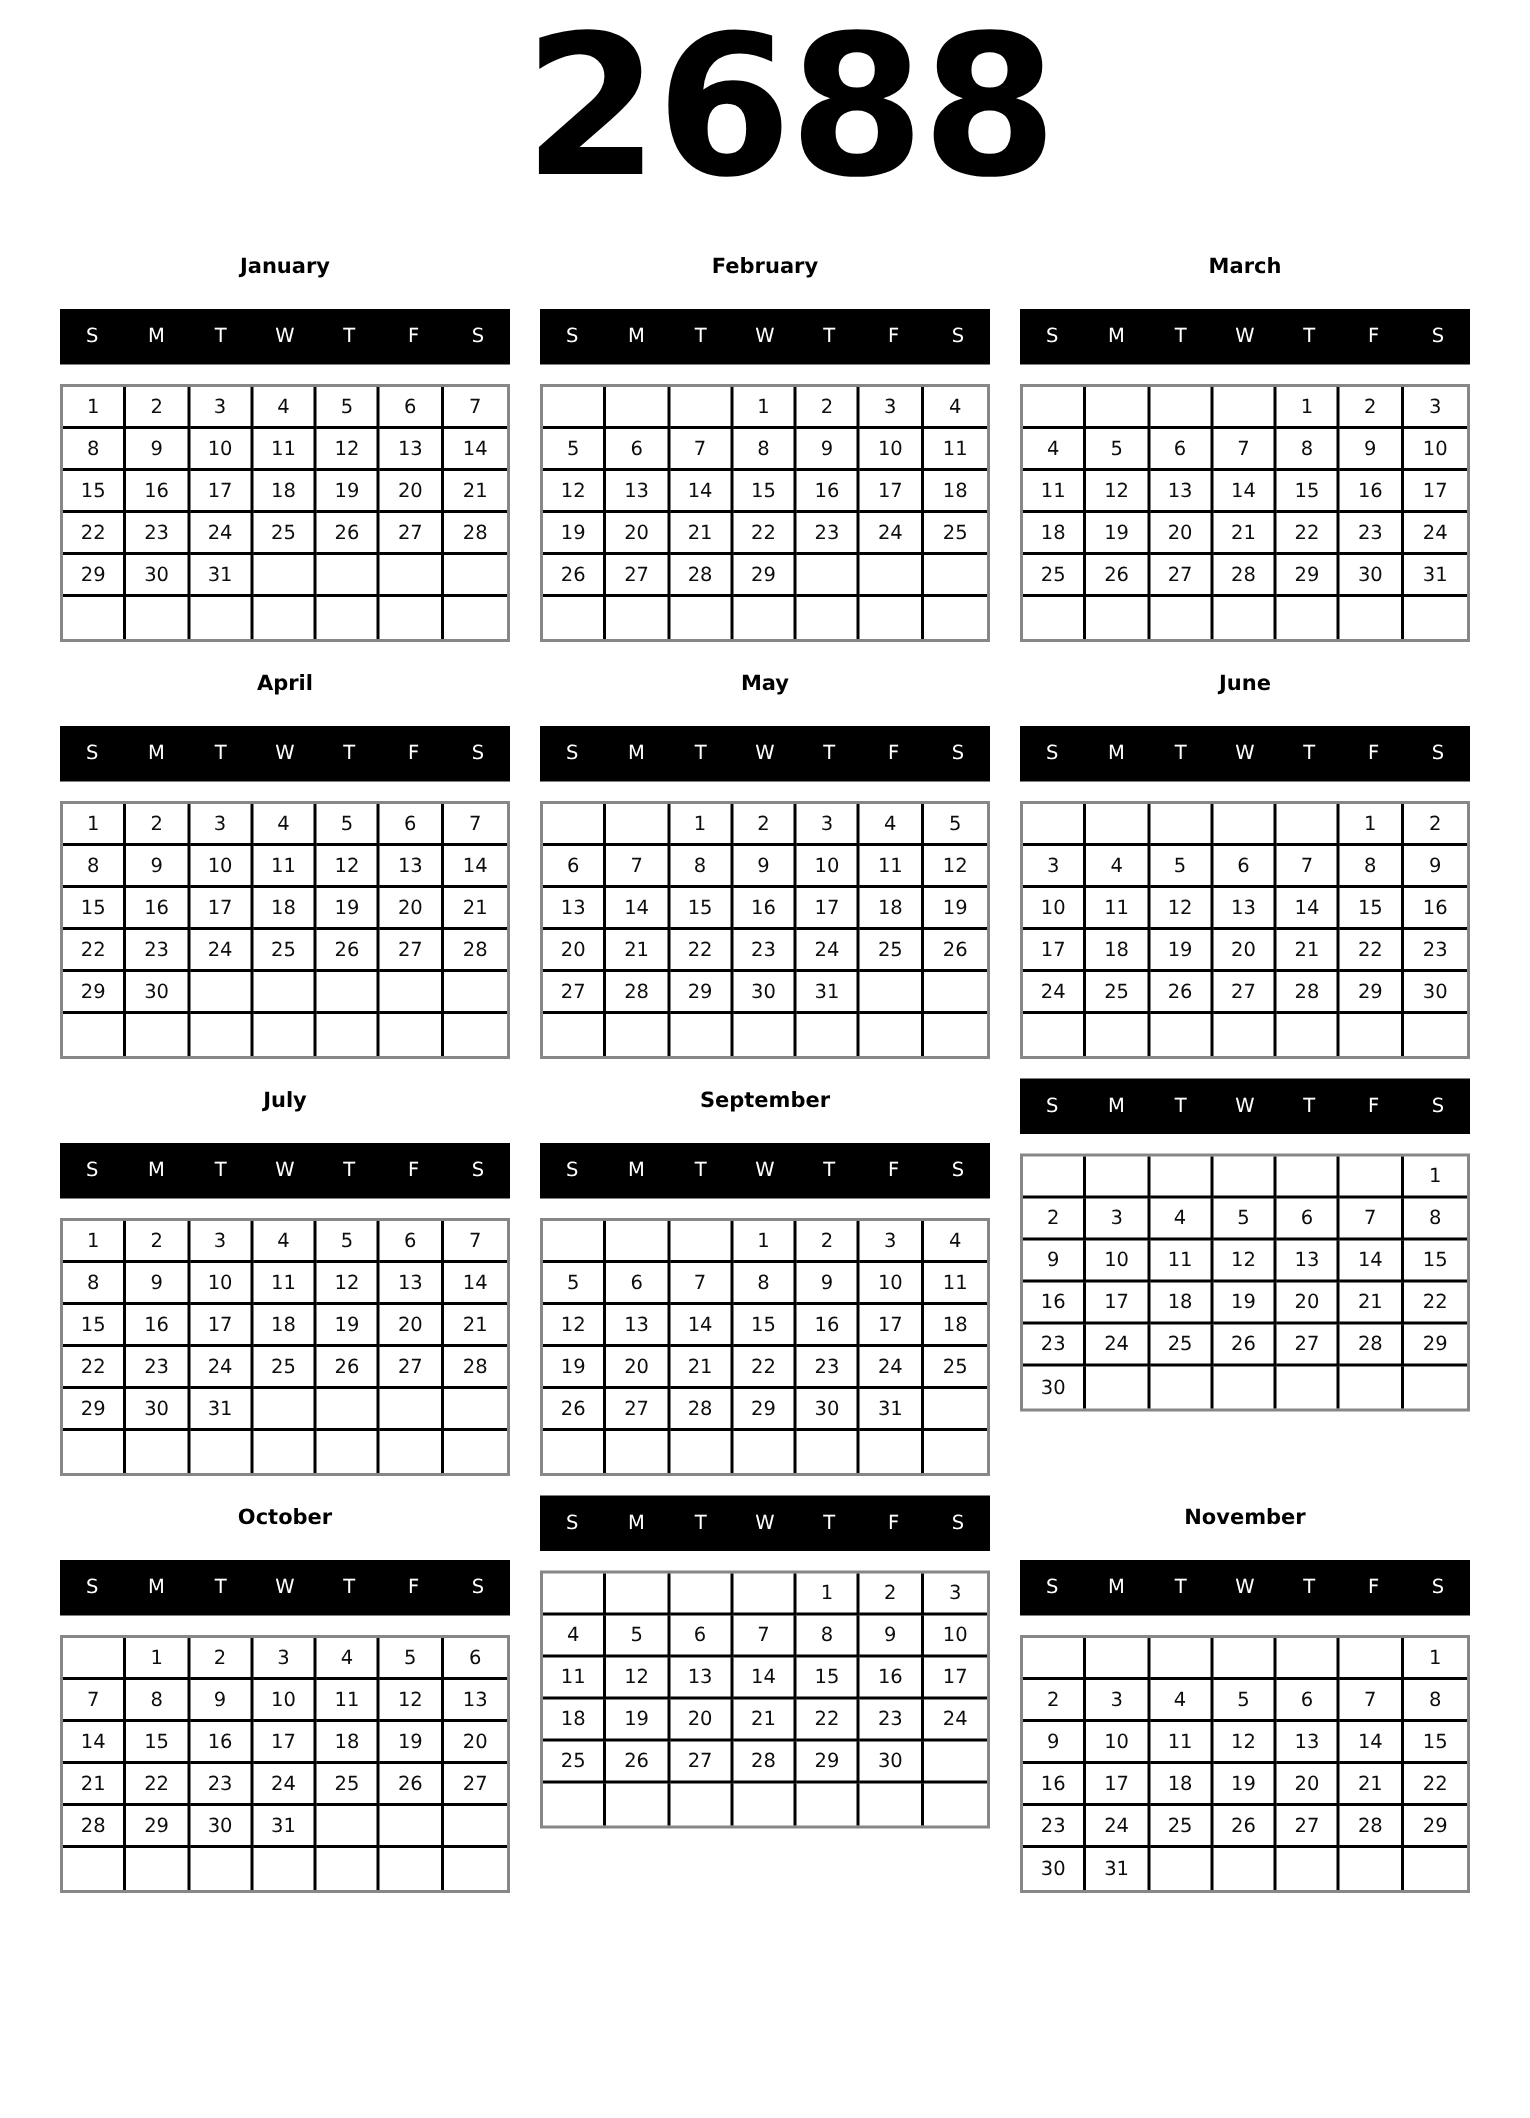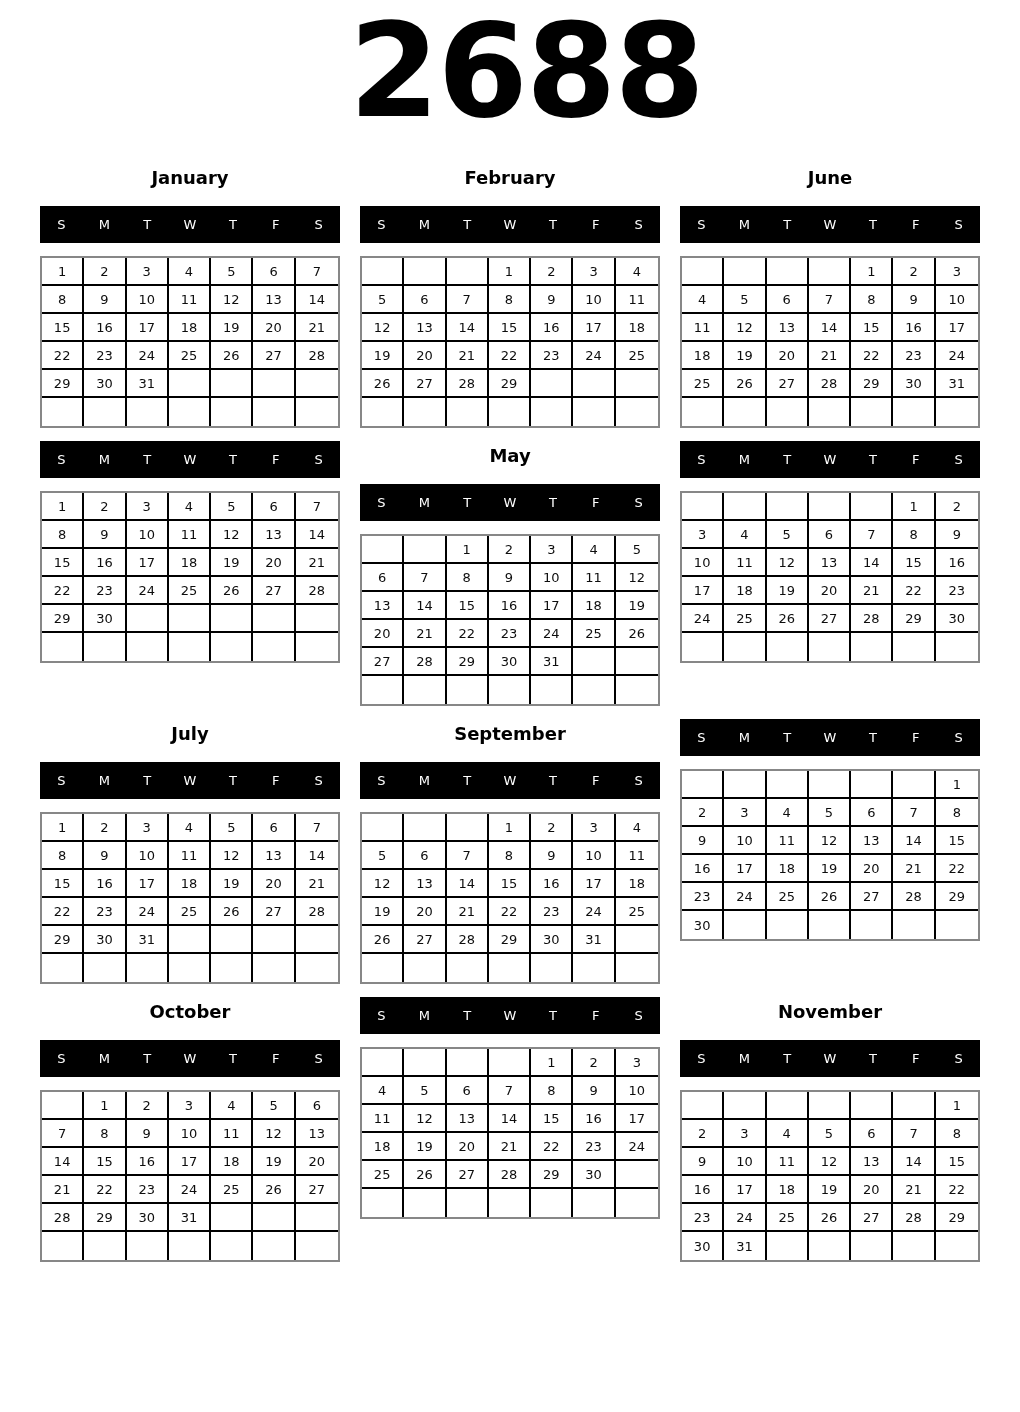--- a/index.html
+++ b/index.html
@@ -28,21 +28,21 @@
     grid-template-columns: repeat(3, 300px);
     grid-auto-rows: 261px;
     column-gap: 20px;
     row-gap: 17px;
   }
   .month { width: 300px; position: relative; }
   .month-title {
     height: 30px;
     line-height: 30px;
     text-align: center;
-    font-size: 18px;
+    font-size: 14px;
     font-weight: bold;
     margin-bottom: 13px;
   }
   .dow {
     display: flex;
     height: 37px;
     background: #000000;
     margin-bottom: 13px;
   }
   .dow-cell {
@@ -216,716 +216,718 @@
             <td></td>
             <td></td>
             <td></td>
             <td></td>
           </tr>
         </tbody>
     </table>
   </section>
 
   <section class="month">
+    <h2 class="month-title">March</h2>
+    <div class="dow">
+        <span class="dow-cell">S</span>
+        <span class="dow-cell">M</span>
+        <span class="dow-cell">T</span>
+        <span class="dow-cell">W</span>
+        <span class="dow-cell">T</span>
+        <span class="dow-cell">F</span>
+        <span class="dow-cell">S</span>
+      </div>
+    <table class="days">
+      <tbody>
+          <tr>
+            <td></td>
+            <td></td>
+            <td></td>
+            <td></td>
+            <td>1</td>
+            <td>2</td>
+            <td>3</td>
+          </tr>
+          <tr>
+            <td>4</td>
+            <td>5</td>
+            <td>6</td>
+            <td>7</td>
+            <td>8</td>
+            <td>9</td>
+            <td>10</td>
+          </tr>
+          <tr>
+            <td>11</td>
+            <td>12</td>
+            <td>13</td>
+            <td>14</td>
+            <td>15</td>
+            <td>16</td>
+            <td>17</td>
+          </tr>
+          <tr>
+            <td>18</td>
+            <td>19</td>
+            <td>20</td>
+            <td>21</td>
+            <td>22</td>
+            <td>23</td>
+            <td>24</td>
+          </tr>
+          <tr>
+            <td>25</td>
+            <td>26</td>
+            <td>27</td>
+            <td>28</td>
+            <td>29</td>
+            <td>30</td>
+            <td>31</td>
+          </tr>
+          <tr>
+            <td></td>
+            <td></td>
+            <td></td>
+            <td></td>
+            <td></td>
+            <td></td>
+            <td></td>
+          </tr>
+        </tbody>
+    </table>
+  </section>
+
+  <section class="month">
+    <h2 class="month-title">April</h2>
+    <div class="dow">
+        <span class="dow-cell">S</span>
+        <span class="dow-cell">M</span>
+        <span class="dow-cell">T</span>
+        <span class="dow-cell">W</span>
+        <span class="dow-cell">T</span>
+        <span class="dow-cell">F</span>
+        <span class="dow-cell">S</span>
+      </div>
+    <table class="days">
+      <tbody>
+          <tr>
+            <td>1</td>
+            <td>2</td>
+            <td>3</td>
+            <td>4</td>
+            <td>5</td>
+            <td>6</td>
+            <td>7</td>
+          </tr>
+          <tr>
+            <td>8</td>
+            <td>9</td>
+            <td>10</td>
+            <td>11</td>
+            <td>12</td>
+            <td>13</td>
+            <td>14</td>
+          </tr>
+          <tr>
+            <td>15</td>
+            <td>16</td>
+            <td>17</td>
+            <td>18</td>
+            <td>19</td>
+            <td>20</td>
+            <td>21</td>
+          </tr>
+          <tr>
+            <td>22</td>
+            <td>23</td>
+            <td>24</td>
+            <td>25</td>
+            <td>26</td>
+            <td>27</td>
+            <td>28</td>
+          </tr>
+          <tr>
+            <td>29</td>
+            <td>30</td>
+            <td></td>
+            <td></td>
+            <td></td>
+            <td></td>
+            <td></td>
+          </tr>
+          <tr>
+            <td></td>
+            <td></td>
+            <td></td>
+            <td></td>
+            <td></td>
+            <td></td>
+            <td></td>
+          </tr>
+        </tbody>
+    </table>
+  </section>
+
+  <section class="month">
+    <h2 class="month-title">May</h2>
+    <div class="dow">
+        <span class="dow-cell">S</span>
+        <span class="dow-cell">M</span>
+        <span class="dow-cell">T</span>
+        <span class="dow-cell">W</span>
+        <span class="dow-cell">T</span>
+        <span class="dow-cell">F</span>
+        <span class="dow-cell">S</span>
+      </div>
+    <table class="days">
+      <tbody>
+          <tr>
+            <td></td>
+            <td></td>
+            <td>1</td>
+            <td>2</td>
+            <td>3</td>
+            <td>4</td>
+            <td>5</td>
+          </tr>
+          <tr>
+            <td>6</td>
+            <td>7</td>
+            <td>8</td>
+            <td>9</td>
+            <td>10</td>
+            <td>11</td>
+            <td>12</td>
+          </tr>
+          <tr>
+            <td>13</td>
+            <td>14</td>
+            <td>15</td>
+            <td>16</td>
+            <td>17</td>
+            <td>18</td>
+            <td>19</td>
+          </tr>
+          <tr>
+            <td>20</td>
+            <td>21</td>
+            <td>22</td>
+            <td>23</td>
+            <td>24</td>
+            <td>25</td>
+            <td>26</td>
+          </tr>
+          <tr>
+            <td>27</td>
+            <td>28</td>
+            <td>29</td>
+            <td>30</td>
+            <td>31</td>
+            <td></td>
+            <td></td>
+          </tr>
+          <tr>
+            <td></td>
+            <td></td>
+            <td></td>
+            <td></td>
+            <td></td>
+            <td></td>
+            <td></td>
+          </tr>
+        </tbody>
+    </table>
+  </section>
+
+  <section class="month">
     <h2 class="month-title">June</h2>
     <div class="dow">
         <span class="dow-cell">S</span>
         <span class="dow-cell">M</span>
         <span class="dow-cell">T</span>
         <span class="dow-cell">W</span>
         <span class="dow-cell">T</span>
         <span class="dow-cell">F</span>
         <span class="dow-cell">S</span>
       </div>
     <table class="days">
       <tbody>
           <tr>
             <td></td>
             <td></td>
             <td></td>
             <td></td>
-            <td>1</td>
-            <td>2</td>
-            <td>3</td>
-          </tr>
-          <tr>
-            <td>4</td>
-            <td>5</td>
-            <td>6</td>
-            <td>7</td>
-            <td>8</td>
-            <td>9</td>
-            <td>10</td>
-          </tr>
-          <tr>
-            <td>11</td>
-            <td>12</td>
-            <td>13</td>
-            <td>14</td>
-            <td>15</td>
-            <td>16</td>
-            <td>17</td>
-          </tr>
-          <tr>
-            <td>18</td>
-            <td>19</td>
-            <td>20</td>
-            <td>21</td>
-            <td>22</td>
-            <td>23</td>
-            <td>24</td>
-          </tr>
-          <tr>
-            <td>25</td>
-            <td>26</td>
-            <td>27</td>
-            <td>28</td>
+            <td></td>
+            <td>1</td>
+            <td>2</td>
+          </tr>
+          <tr>
+            <td>3</td>
+            <td>4</td>
+            <td>5</td>
+            <td>6</td>
+            <td>7</td>
+            <td>8</td>
+            <td>9</td>
+          </tr>
+          <tr>
+            <td>10</td>
+            <td>11</td>
+            <td>12</td>
+            <td>13</td>
+            <td>14</td>
+            <td>15</td>
+            <td>16</td>
+          </tr>
+          <tr>
+            <td>17</td>
+            <td>18</td>
+            <td>19</td>
+            <td>20</td>
+            <td>21</td>
+            <td>22</td>
+            <td>23</td>
+          </tr>
+          <tr>
+            <td>24</td>
+            <td>25</td>
+            <td>26</td>
+            <td>27</td>
+            <td>28</td>
+            <td>29</td>
+            <td>30</td>
+          </tr>
+          <tr>
+            <td></td>
+            <td></td>
+            <td></td>
+            <td></td>
+            <td></td>
+            <td></td>
+            <td></td>
+          </tr>
+        </tbody>
+    </table>
+  </section>
+
+  <section class="month">
+    <h2 class="month-title">July</h2>
+    <div class="dow">
+        <span class="dow-cell">S</span>
+        <span class="dow-cell">M</span>
+        <span class="dow-cell">T</span>
+        <span class="dow-cell">W</span>
+        <span class="dow-cell">T</span>
+        <span class="dow-cell">F</span>
+        <span class="dow-cell">S</span>
+      </div>
+    <table class="days">
+      <tbody>
+          <tr>
+            <td>1</td>
+            <td>2</td>
+            <td>3</td>
+            <td>4</td>
+            <td>5</td>
+            <td>6</td>
+            <td>7</td>
+          </tr>
+          <tr>
+            <td>8</td>
+            <td>9</td>
+            <td>10</td>
+            <td>11</td>
+            <td>12</td>
+            <td>13</td>
+            <td>14</td>
+          </tr>
+          <tr>
+            <td>15</td>
+            <td>16</td>
+            <td>17</td>
+            <td>18</td>
+            <td>19</td>
+            <td>20</td>
+            <td>21</td>
+          </tr>
+          <tr>
+            <td>22</td>
+            <td>23</td>
+            <td>24</td>
+            <td>25</td>
+            <td>26</td>
+            <td>27</td>
+            <td>28</td>
+          </tr>
+          <tr>
             <td>29</td>
             <td>30</td>
             <td>31</td>
-          </tr>
-          <tr>
-            <td></td>
-            <td></td>
-            <td></td>
-            <td></td>
-            <td></td>
-            <td></td>
-            <td></td>
-          </tr>
-        </tbody>
-    </table>
-  </section>
-
-  <section class="month">
-    <div class="dow">
-        <span class="dow-cell">S</span>
-        <span class="dow-cell">M</span>
-        <span class="dow-cell">T</span>
-        <span class="dow-cell">W</span>
-        <span class="dow-cell">T</span>
-        <span class="dow-cell">F</span>
-        <span class="dow-cell">S</span>
-      </div>
-    <table class="days">
-      <tbody>
-          <tr>
-            <td>1</td>
-            <td>2</td>
-            <td>3</td>
-            <td>4</td>
-            <td>5</td>
-            <td>6</td>
-            <td>7</td>
-          </tr>
-          <tr>
-            <td>8</td>
-            <td>9</td>
-            <td>10</td>
-            <td>11</td>
-            <td>12</td>
-            <td>13</td>
-            <td>14</td>
-          </tr>
-          <tr>
-            <td>15</td>
-            <td>16</td>
-            <td>17</td>
-            <td>18</td>
-            <td>19</td>
-            <td>20</td>
-            <td>21</td>
-          </tr>
-          <tr>
-            <td>22</td>
-            <td>23</td>
-            <td>24</td>
-            <td>25</td>
-            <td>26</td>
-            <td>27</td>
-            <td>28</td>
-          </tr>
-          <tr>
-            <td>29</td>
-            <td>30</td>
-            <td></td>
-            <td></td>
-            <td></td>
-            <td></td>
-            <td></td>
-          </tr>
-          <tr>
-            <td></td>
-            <td></td>
-            <td></td>
-            <td></td>
-            <td></td>
-            <td></td>
-            <td></td>
-          </tr>
-        </tbody>
-    </table>
-  </section>
-
-  <section class="month">
-    <h2 class="month-title">May</h2>
-    <div class="dow">
-        <span class="dow-cell">S</span>
-        <span class="dow-cell">M</span>
-        <span class="dow-cell">T</span>
-        <span class="dow-cell">W</span>
-        <span class="dow-cell">T</span>
-        <span class="dow-cell">F</span>
-        <span class="dow-cell">S</span>
-      </div>
-    <table class="days">
-      <tbody>
-          <tr>
-            <td></td>
-            <td></td>
-            <td>1</td>
-            <td>2</td>
-            <td>3</td>
-            <td>4</td>
-            <td>5</td>
-          </tr>
-          <tr>
-            <td>6</td>
-            <td>7</td>
-            <td>8</td>
-            <td>9</td>
-            <td>10</td>
-            <td>11</td>
-            <td>12</td>
-          </tr>
-          <tr>
-            <td>13</td>
-            <td>14</td>
-            <td>15</td>
-            <td>16</td>
-            <td>17</td>
-            <td>18</td>
-            <td>19</td>
-          </tr>
-          <tr>
-            <td>20</td>
-            <td>21</td>
-            <td>22</td>
-            <td>23</td>
-            <td>24</td>
-            <td>25</td>
-            <td>26</td>
-          </tr>
-          <tr>
+            <td></td>
+            <td></td>
+            <td></td>
+            <td></td>
+          </tr>
+          <tr>
+            <td></td>
+            <td></td>
+            <td></td>
+            <td></td>
+            <td></td>
+            <td></td>
+            <td></td>
+          </tr>
+        </tbody>
+    </table>
+  </section>
+
+  <section class="month">
+    <h2 class="month-title">September</h2>
+    <div class="dow">
+        <span class="dow-cell">S</span>
+        <span class="dow-cell">M</span>
+        <span class="dow-cell">T</span>
+        <span class="dow-cell">W</span>
+        <span class="dow-cell">T</span>
+        <span class="dow-cell">F</span>
+        <span class="dow-cell">S</span>
+      </div>
+    <table class="days">
+      <tbody>
+          <tr>
+            <td></td>
+            <td></td>
+            <td></td>
+            <td>1</td>
+            <td>2</td>
+            <td>3</td>
+            <td>4</td>
+          </tr>
+          <tr>
+            <td>5</td>
+            <td>6</td>
+            <td>7</td>
+            <td>8</td>
+            <td>9</td>
+            <td>10</td>
+            <td>11</td>
+          </tr>
+          <tr>
+            <td>12</td>
+            <td>13</td>
+            <td>14</td>
+            <td>15</td>
+            <td>16</td>
+            <td>17</td>
+            <td>18</td>
+          </tr>
+          <tr>
+            <td>19</td>
+            <td>20</td>
+            <td>21</td>
+            <td>22</td>
+            <td>23</td>
+            <td>24</td>
+            <td>25</td>
+          </tr>
+          <tr>
+            <td>26</td>
             <td>27</td>
             <td>28</td>
             <td>29</td>
             <td>30</td>
             <td>31</td>
             <td></td>
-            <td></td>
-          </tr>
-          <tr>
-            <td></td>
-            <td></td>
-            <td></td>
-            <td></td>
-            <td></td>
-            <td></td>
-            <td></td>
-          </tr>
-        </tbody>
-    </table>
-  </section>
-
-  <section class="month">
-    <div class="dow">
-        <span class="dow-cell">S</span>
-        <span class="dow-cell">M</span>
-        <span class="dow-cell">T</span>
-        <span class="dow-cell">W</span>
-        <span class="dow-cell">T</span>
-        <span class="dow-cell">F</span>
-        <span class="dow-cell">S</span>
-      </div>
-    <table class="days">
-      <tbody>
-          <tr>
-            <td></td>
-            <td></td>
-            <td></td>
-            <td></td>
-            <td></td>
-            <td>1</td>
-            <td>2</td>
-          </tr>
-          <tr>
-            <td>3</td>
-            <td>4</td>
-            <td>5</td>
-            <td>6</td>
-            <td>7</td>
-            <td>8</td>
-            <td>9</td>
-          </tr>
-          <tr>
-            <td>10</td>
-            <td>11</td>
-            <td>12</td>
-            <td>13</td>
-            <td>14</td>
-            <td>15</td>
-            <td>16</td>
-          </tr>
-          <tr>
-            <td>17</td>
-            <td>18</td>
-            <td>19</td>
-            <td>20</td>
-            <td>21</td>
-            <td>22</td>
-            <td>23</td>
-          </tr>
-          <tr>
-            <td>24</td>
-            <td>25</td>
-            <td>26</td>
-            <td>27</td>
-            <td>28</td>
-            <td>29</td>
-            <td>30</td>
-          </tr>
-          <tr>
-            <td></td>
-            <td></td>
-            <td></td>
-            <td></td>
-            <td></td>
-            <td></td>
-            <td></td>
-          </tr>
-        </tbody>
-    </table>
-  </section>
-
-  <section class="month">
-    <h2 class="month-title">July</h2>
-    <div class="dow">
-        <span class="dow-cell">S</span>
-        <span class="dow-cell">M</span>
-        <span class="dow-cell">T</span>
-        <span class="dow-cell">W</span>
-        <span class="dow-cell">T</span>
-        <span class="dow-cell">F</span>
-        <span class="dow-cell">S</span>
-      </div>
-    <table class="days">
-      <tbody>
-          <tr>
-            <td>1</td>
-            <td>2</td>
-            <td>3</td>
-            <td>4</td>
-            <td>5</td>
-            <td>6</td>
-            <td>7</td>
-          </tr>
-          <tr>
-            <td>8</td>
-            <td>9</td>
-            <td>10</td>
-            <td>11</td>
-            <td>12</td>
-            <td>13</td>
-            <td>14</td>
-          </tr>
-          <tr>
-            <td>15</td>
-            <td>16</td>
-            <td>17</td>
-            <td>18</td>
-            <td>19</td>
-            <td>20</td>
-            <td>21</td>
-          </tr>
-          <tr>
-            <td>22</td>
-            <td>23</td>
-            <td>24</td>
-            <td>25</td>
-            <td>26</td>
-            <td>27</td>
-            <td>28</td>
-          </tr>
-          <tr>
+          </tr>
+          <tr>
+            <td></td>
+            <td></td>
+            <td></td>
+            <td></td>
+            <td></td>
+            <td></td>
+            <td></td>
+          </tr>
+        </tbody>
+    </table>
+  </section>
+
+  <section class="month">
+    <div class="dow">
+        <span class="dow-cell">S</span>
+        <span class="dow-cell">M</span>
+        <span class="dow-cell">T</span>
+        <span class="dow-cell">W</span>
+        <span class="dow-cell">T</span>
+        <span class="dow-cell">F</span>
+        <span class="dow-cell">S</span>
+      </div>
+    <table class="days">
+      <tbody>
+          <tr>
+            <td></td>
+            <td></td>
+            <td></td>
+            <td></td>
+            <td></td>
+            <td></td>
+            <td>1</td>
+          </tr>
+          <tr>
+            <td>2</td>
+            <td>3</td>
+            <td>4</td>
+            <td>5</td>
+            <td>6</td>
+            <td>7</td>
+            <td>8</td>
+          </tr>
+          <tr>
+            <td>9</td>
+            <td>10</td>
+            <td>11</td>
+            <td>12</td>
+            <td>13</td>
+            <td>14</td>
+            <td>15</td>
+          </tr>
+          <tr>
+            <td>16</td>
+            <td>17</td>
+            <td>18</td>
+            <td>19</td>
+            <td>20</td>
+            <td>21</td>
+            <td>22</td>
+          </tr>
+          <tr>
+            <td>23</td>
+            <td>24</td>
+            <td>25</td>
+            <td>26</td>
+            <td>27</td>
+            <td>28</td>
+            <td>29</td>
+          </tr>
+          <tr>
+            <td>30</td>
+            <td></td>
+            <td></td>
+            <td></td>
+            <td></td>
+            <td></td>
+            <td></td>
+          </tr>
+        </tbody>
+    </table>
+  </section>
+
+  <section class="month">
+    <h2 class="month-title">October</h2>
+    <div class="dow">
+        <span class="dow-cell">S</span>
+        <span class="dow-cell">M</span>
+        <span class="dow-cell">T</span>
+        <span class="dow-cell">W</span>
+        <span class="dow-cell">T</span>
+        <span class="dow-cell">F</span>
+        <span class="dow-cell">S</span>
+      </div>
+    <table class="days">
+      <tbody>
+          <tr>
+            <td></td>
+            <td>1</td>
+            <td>2</td>
+            <td>3</td>
+            <td>4</td>
+            <td>5</td>
+            <td>6</td>
+          </tr>
+          <tr>
+            <td>7</td>
+            <td>8</td>
+            <td>9</td>
+            <td>10</td>
+            <td>11</td>
+            <td>12</td>
+            <td>13</td>
+          </tr>
+          <tr>
+            <td>14</td>
+            <td>15</td>
+            <td>16</td>
+            <td>17</td>
+            <td>18</td>
+            <td>19</td>
+            <td>20</td>
+          </tr>
+          <tr>
+            <td>21</td>
+            <td>22</td>
+            <td>23</td>
+            <td>24</td>
+            <td>25</td>
+            <td>26</td>
+            <td>27</td>
+          </tr>
+          <tr>
+            <td>28</td>
             <td>29</td>
             <td>30</td>
             <td>31</td>
             <td></td>
             <td></td>
             <td></td>
-            <td></td>
-          </tr>
-          <tr>
-            <td></td>
-            <td></td>
-            <td></td>
-            <td></td>
-            <td></td>
-            <td></td>
-            <td></td>
-          </tr>
-        </tbody>
-    </table>
-  </section>
-
-  <section class="month">
-    <h2 class="month-title">September</h2>
-    <div class="dow">
-        <span class="dow-cell">S</span>
-        <span class="dow-cell">M</span>
-        <span class="dow-cell">T</span>
-        <span class="dow-cell">W</span>
-        <span class="dow-cell">T</span>
-        <span class="dow-cell">F</span>
-        <span class="dow-cell">S</span>
-      </div>
-    <table class="days">
-      <tbody>
-          <tr>
-            <td></td>
-            <td></td>
-            <td></td>
-            <td>1</td>
-            <td>2</td>
-            <td>3</td>
-            <td>4</td>
-          </tr>
-          <tr>
-            <td>5</td>
-            <td>6</td>
-            <td>7</td>
-            <td>8</td>
-            <td>9</td>
-            <td>10</td>
-            <td>11</td>
-          </tr>
-          <tr>
-            <td>12</td>
-            <td>13</td>
-            <td>14</td>
-            <td>15</td>
-            <td>16</td>
-            <td>17</td>
-            <td>18</td>
-          </tr>
-          <tr>
-            <td>19</td>
-            <td>20</td>
-            <td>21</td>
-            <td>22</td>
-            <td>23</td>
-            <td>24</td>
-            <td>25</td>
-          </tr>
-          <tr>
-            <td>26</td>
-            <td>27</td>
-            <td>28</td>
-            <td>29</td>
+          </tr>
+          <tr>
+            <td></td>
+            <td></td>
+            <td></td>
+            <td></td>
+            <td></td>
+            <td></td>
+            <td></td>
+          </tr>
+        </tbody>
+    </table>
+  </section>
+
+  <section class="month">
+    <div class="dow">
+        <span class="dow-cell">S</span>
+        <span class="dow-cell">M</span>
+        <span class="dow-cell">T</span>
+        <span class="dow-cell">W</span>
+        <span class="dow-cell">T</span>
+        <span class="dow-cell">F</span>
+        <span class="dow-cell">S</span>
+      </div>
+    <table class="days">
+      <tbody>
+          <tr>
+            <td></td>
+            <td></td>
+            <td></td>
+            <td></td>
+            <td>1</td>
+            <td>2</td>
+            <td>3</td>
+          </tr>
+          <tr>
+            <td>4</td>
+            <td>5</td>
+            <td>6</td>
+            <td>7</td>
+            <td>8</td>
+            <td>9</td>
+            <td>10</td>
+          </tr>
+          <tr>
+            <td>11</td>
+            <td>12</td>
+            <td>13</td>
+            <td>14</td>
+            <td>15</td>
+            <td>16</td>
+            <td>17</td>
+          </tr>
+          <tr>
+            <td>18</td>
+            <td>19</td>
+            <td>20</td>
+            <td>21</td>
+            <td>22</td>
+            <td>23</td>
+            <td>24</td>
+          </tr>
+          <tr>
+            <td>25</td>
+            <td>26</td>
+            <td>27</td>
+            <td>28</td>
+            <td>29</td>
+            <td>30</td>
+            <td></td>
+          </tr>
+          <tr>
+            <td></td>
+            <td></td>
+            <td></td>
+            <td></td>
+            <td></td>
+            <td></td>
+            <td></td>
+          </tr>
+        </tbody>
+    </table>
+  </section>
+
+  <section class="month">
+    <h2 class="month-title">November</h2>
+    <div class="dow">
+        <span class="dow-cell">S</span>
+        <span class="dow-cell">M</span>
+        <span class="dow-cell">T</span>
+        <span class="dow-cell">W</span>
+        <span class="dow-cell">T</span>
+        <span class="dow-cell">F</span>
+        <span class="dow-cell">S</span>
+      </div>
+    <table class="days">
+      <tbody>
+          <tr>
+            <td></td>
+            <td></td>
+            <td></td>
+            <td></td>
+            <td></td>
+            <td></td>
+            <td>1</td>
+          </tr>
+          <tr>
+            <td>2</td>
+            <td>3</td>
+            <td>4</td>
+            <td>5</td>
+            <td>6</td>
+            <td>7</td>
+            <td>8</td>
+          </tr>
+          <tr>
+            <td>9</td>
+            <td>10</td>
+            <td>11</td>
+            <td>12</td>
+            <td>13</td>
+            <td>14</td>
+            <td>15</td>
+          </tr>
+          <tr>
+            <td>16</td>
+            <td>17</td>
+            <td>18</td>
+            <td>19</td>
+            <td>20</td>
+            <td>21</td>
+            <td>22</td>
+          </tr>
+          <tr>
+            <td>23</td>
+            <td>24</td>
+            <td>25</td>
+            <td>26</td>
+            <td>27</td>
+            <td>28</td>
+            <td>29</td>
+          </tr>
+          <tr>
             <td>30</td>
             <td>31</td>
             <td></td>
-          </tr>
-          <tr>
-            <td></td>
-            <td></td>
-            <td></td>
-            <td></td>
-            <td></td>
-            <td></td>
-            <td></td>
-          </tr>
-        </tbody>
-    </table>
-  </section>
-
-  <section class="month">
-    <div class="dow">
-        <span class="dow-cell">S</span>
-        <span class="dow-cell">M</span>
-        <span class="dow-cell">T</span>
-        <span class="dow-cell">W</span>
-        <span class="dow-cell">T</span>
-        <span class="dow-cell">F</span>
-        <span class="dow-cell">S</span>
-      </div>
-    <table class="days">
-      <tbody>
-          <tr>
-            <td></td>
-            <td></td>
-            <td></td>
-            <td></td>
-            <td></td>
-            <td></td>
-            <td>1</td>
-          </tr>
-          <tr>
-            <td>2</td>
-            <td>3</td>
-            <td>4</td>
-            <td>5</td>
-            <td>6</td>
-            <td>7</td>
-            <td>8</td>
-          </tr>
-          <tr>
-            <td>9</td>
-            <td>10</td>
-            <td>11</td>
-            <td>12</td>
-            <td>13</td>
-            <td>14</td>
-            <td>15</td>
-          </tr>
-          <tr>
-            <td>16</td>
-            <td>17</td>
-            <td>18</td>
-            <td>19</td>
-            <td>20</td>
-            <td>21</td>
-            <td>22</td>
-          </tr>
-          <tr>
-            <td>23</td>
-            <td>24</td>
-            <td>25</td>
-            <td>26</td>
-            <td>27</td>
-            <td>28</td>
-            <td>29</td>
-          </tr>
-          <tr>
-            <td>30</td>
-            <td></td>
-            <td></td>
-            <td></td>
-            <td></td>
-            <td></td>
-            <td></td>
-          </tr>
-        </tbody>
-    </table>
-  </section>
-
-  <section class="month">
-    <h2 class="month-title">October</h2>
-    <div class="dow">
-        <span class="dow-cell">S</span>
-        <span class="dow-cell">M</span>
-        <span class="dow-cell">T</span>
-        <span class="dow-cell">W</span>
-        <span class="dow-cell">T</span>
-        <span class="dow-cell">F</span>
-        <span class="dow-cell">S</span>
-      </div>
-    <table class="days">
-      <tbody>
-          <tr>
-            <td></td>
-            <td>1</td>
-            <td>2</td>
-            <td>3</td>
-            <td>4</td>
-            <td>5</td>
-            <td>6</td>
-          </tr>
-          <tr>
-            <td>7</td>
-            <td>8</td>
-            <td>9</td>
-            <td>10</td>
-            <td>11</td>
-            <td>12</td>
-            <td>13</td>
-          </tr>
-          <tr>
-            <td>14</td>
-            <td>15</td>
-            <td>16</td>
-            <td>17</td>
-            <td>18</td>
-            <td>19</td>
-            <td>20</td>
-          </tr>
-          <tr>
-            <td>21</td>
-            <td>22</td>
-            <td>23</td>
-            <td>24</td>
-            <td>25</td>
-            <td>26</td>
-            <td>27</td>
-          </tr>
-          <tr>
-            <td>28</td>
-            <td>29</td>
-            <td>30</td>
-            <td>31</td>
-            <td></td>
-            <td></td>
-            <td></td>
-          </tr>
-          <tr>
-            <td></td>
-            <td></td>
-            <td></td>
-            <td></td>
-            <td></td>
-            <td></td>
-            <td></td>
-          </tr>
-        </tbody>
-    </table>
-  </section>
-
-  <section class="month">
-    <div class="dow">
-        <span class="dow-cell">S</span>
-        <span class="dow-cell">M</span>
-        <span class="dow-cell">T</span>
-        <span class="dow-cell">W</span>
-        <span class="dow-cell">T</span>
-        <span class="dow-cell">F</span>
-        <span class="dow-cell">S</span>
-      </div>
-    <table class="days">
-      <tbody>
-          <tr>
-            <td></td>
-            <td></td>
-            <td></td>
-            <td></td>
-            <td>1</td>
-            <td>2</td>
-            <td>3</td>
-          </tr>
-          <tr>
-            <td>4</td>
-            <td>5</td>
-            <td>6</td>
-            <td>7</td>
-            <td>8</td>
-            <td>9</td>
-            <td>10</td>
-          </tr>
-          <tr>
-            <td>11</td>
-            <td>12</td>
-            <td>13</td>
-            <td>14</td>
-            <td>15</td>
-            <td>16</td>
-            <td>17</td>
-          </tr>
-          <tr>
-            <td>18</td>
-            <td>19</td>
-            <td>20</td>
-            <td>21</td>
-            <td>22</td>
-            <td>23</td>
-            <td>24</td>
-          </tr>
-          <tr>
-            <td>25</td>
-            <td>26</td>
-            <td>27</td>
-            <td>28</td>
-            <td>29</td>
-            <td>30</td>
-            <td></td>
-          </tr>
-          <tr>
-            <td></td>
-            <td></td>
-            <td></td>
-            <td></td>
-            <td></td>
-            <td></td>
-            <td></td>
-          </tr>
-        </tbody>
-    </table>
-  </section>
-
-  <section class="month">
-    <h2 class="month-title">November</h2>
-    <div class="dow">
-        <span class="dow-cell">S</span>
-        <span class="dow-cell">M</span>
-        <span class="dow-cell">T</span>
-        <span class="dow-cell">W</span>
-        <span class="dow-cell">T</span>
-        <span class="dow-cell">F</span>
-        <span class="dow-cell">S</span>
-      </div>
-    <table class="days">
-      <tbody>
-          <tr>
-            <td></td>
-            <td></td>
-            <td></td>
-            <td></td>
-            <td></td>
-            <td></td>
-            <td>1</td>
-          </tr>
-          <tr>
-            <td>2</td>
-            <td>3</td>
-            <td>4</td>
-            <td>5</td>
-            <td>6</td>
-            <td>7</td>
-            <td>8</td>
-          </tr>
-          <tr>
-            <td>9</td>
-            <td>10</td>
-            <td>11</td>
-            <td>12</td>
-            <td>13</td>
-            <td>14</td>
-            <td>15</td>
-          </tr>
-          <tr>
-            <td>16</td>
-            <td>17</td>
-            <td>18</td>
-            <td>19</td>
-            <td>20</td>
-            <td>21</td>
-            <td>22</td>
-          </tr>
-          <tr>
-            <td>23</td>
-            <td>24</td>
-            <td>25</td>
-            <td>26</td>
-            <td>27</td>
-            <td>28</td>
-            <td>29</td>
-          </tr>
-          <tr>
-            <td>30</td>
-            <td>31</td>
-            <td></td>
             <td></td>
             <td></td>
             <td></td>
             <td></td>
           </tr>
         </tbody>
     </table>
   </section>
 </div>
 

